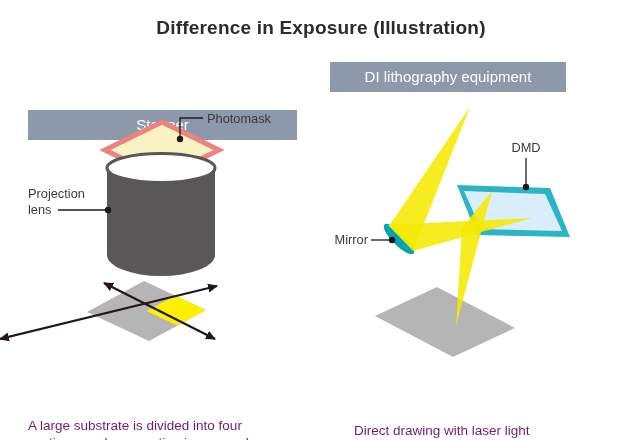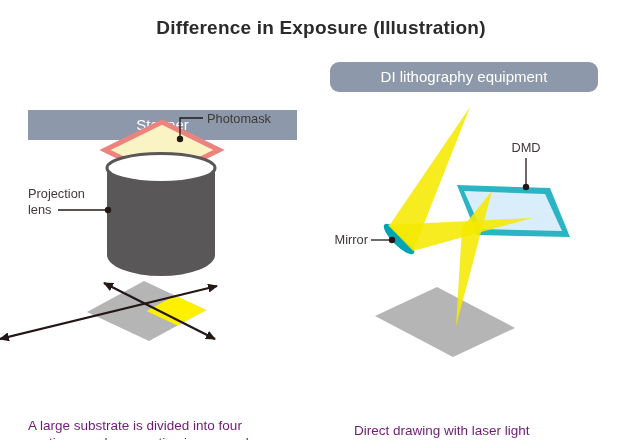--- a/index.html
+++ b/index.html
@@ -9,21 +9,21 @@
   }
   .title{
     position:absolute;left:8px;top:17px;width:626px;text-align:center;
     font-size:19px;font-weight:bold;color:#2b2b2b;letter-spacing:.2px;
   }
   .hdr{
     position:absolute;top:62px;height:30px;background:#8d99ab;color:#ffffff;
     font-size:15px;text-align:center;line-height:30px;
   }
   .hdr.left{left:28px;width:269px;margin-top:48px;}
-  .hdr.right{left:330px;width:268px;border-radius:9px;}
+  .hdr.right{left:330px;width:236px;}
   .caption{
     position:absolute;font-size:13.5px;color:#701a75;line-height:1.28;margin-top:44px;
   }
   .caption.left{left:28px;top:373px;width:262px;}
   .caption.right{left:354px;top:378px;width:250px;}
   svg{position:absolute;display:block;}
   #svg-left{left:0;top:95px;}
   #svg-right{left:313px;top:95px;}
   svg text{font-family:"Liberation Sans","DejaVu Sans",sans-serif;font-size:12.8px;fill:#3e3a39;}
 </style>

